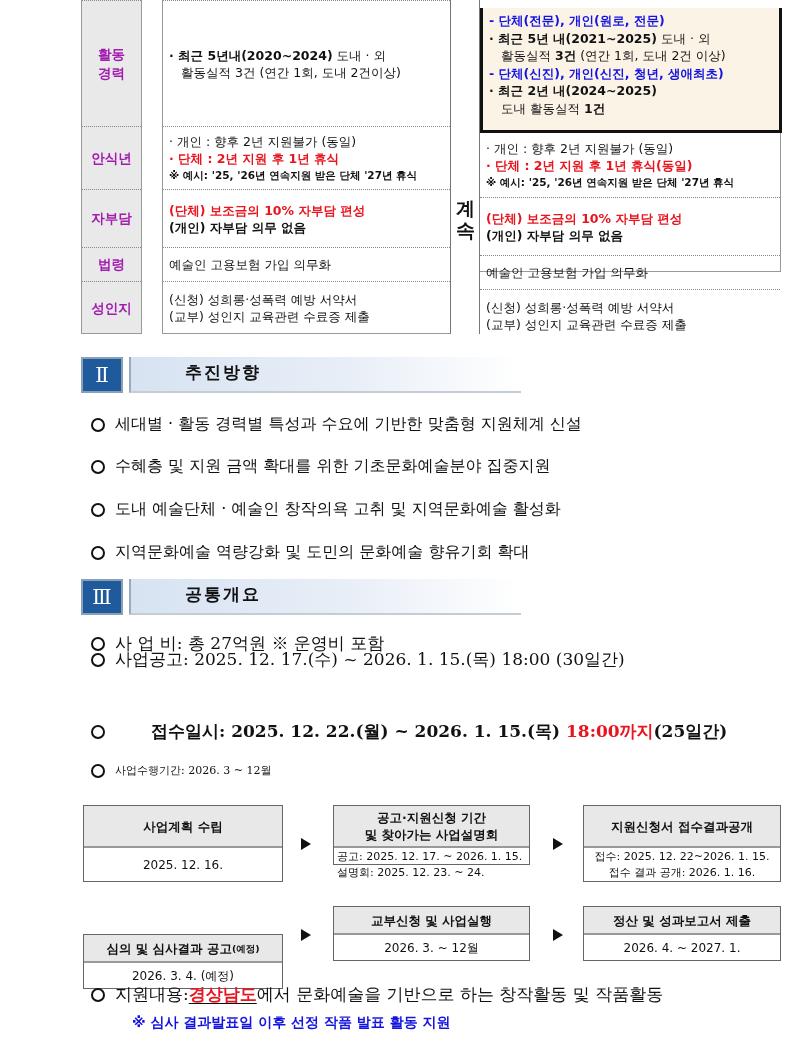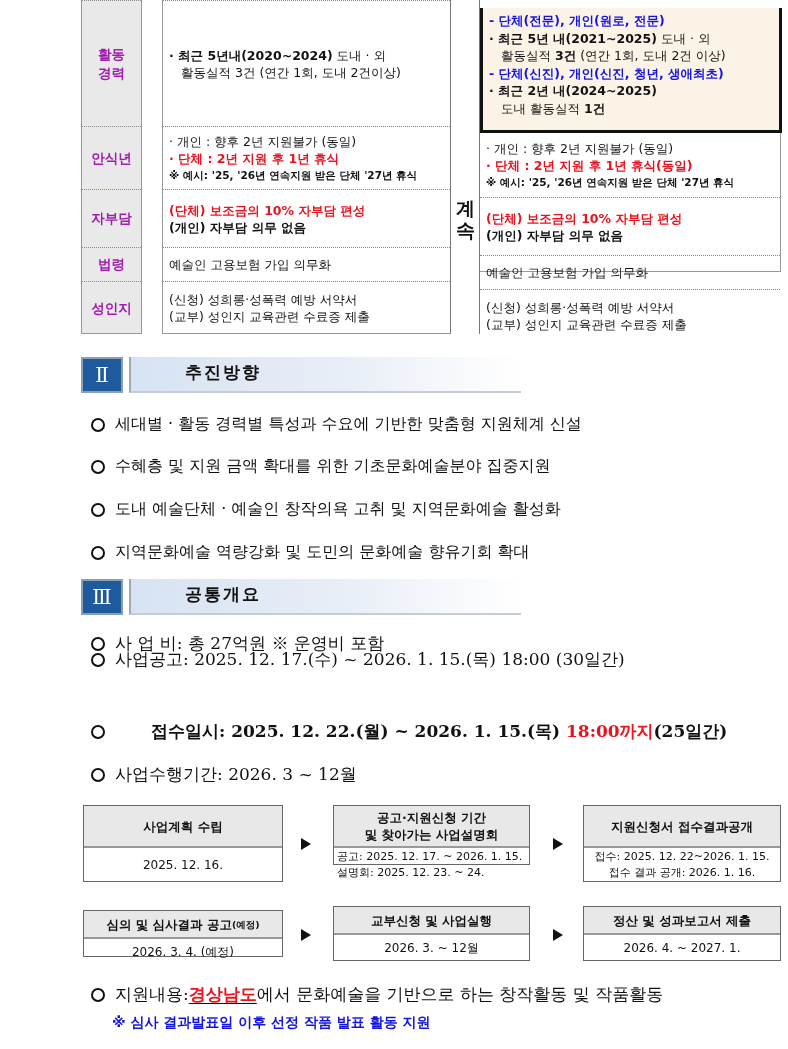--- a/index.html
+++ b/index.html
@@ -46,21 +46,21 @@
   .underline { text-underline-offset: 4px; margin-left: 36px; }
   .red-normal { color: #e8141e; }
   .red-under { color: #e8141e; font-weight: bold; text-decoration: underline; text-underline-offset: 3px; text-decoration-color: #111; }
 
   
   .pbox { position: absolute; border: 1px solid #666; background: #fff; }
   .pbox .ph { background: #e8e8e8; border-bottom: 2px solid #999; text-align: center; font-weight: bold; font-size: 12.5px; display: flex; align-items: center; justify-content: center; line-height: 17px; }
   .pbox .pb { text-align: center; font-size: 12px; display: flex; flex-direction: column; align-items: center; justify-content: center; line-height: 16px; }
   .arrow { position: absolute; width: 0; height: 0; border-top: 6px solid transparent; border-bottom: 6px solid transparent; border-left: 10px solid #111; }
 
-  .note { position: absolute; left: 112px; top: 1014px; font-size: 14px; color: #1414e0; font-weight: bold; }
+  .note { position: absolute; left: 132px; top: 1014px; font-size: 14px; color: #1414e0; font-weight: bold; }
 </style>
 </head>
 <body>
 
 <div class="tbl">
 
   <div class="col-label">
     <div class="row r1">
         <div class="cell" style="white-space:pre-line">활동
 경력</div>
@@ -192,21 +192,21 @@
   </div>
 <div class="bullet" style="top:648px;font-size:17px">
     <span class="o"></span>
     <span>사업공고: 2025. 12. 17.(수) ~ 2026. 1. 15.(목) 18:00 (30일간)</span>
   </div>
 <div class="bullet" style="top:720px;font-size:17px;font-weight:bold">
     <span class="o"></span>
     <span class="underline"><span>접수일시: 2025. 12. 22.(월) ~ 2026. 1. 15.(목) </span><span class="red-normal">18:00까지</span></span>
     <span> (25일간)</span>
   </div>
-<div class="bullet" style="top:763px;font-size:17px">
+<div class="bullet" style="top:763px;font-size:11px">
     <span class="o"></span>
     <span>사업수행기간: 2026. 3 ~ 12월</span>
   </div>
 
 <div class="pbox" style="left:83px;top:805px;width:200px;height:77px">
   <div class="ph" style="height:42px">사업계획 수립</div>
   <div class="pb" style="height:33px">
       <span>2025. 12. 16.</span>
     </div>
 </div>
@@ -221,21 +221,21 @@
 </div>
 <div class="arrow" style="left:553px;top:838px"></div>
 <div class="pbox" style="left:583px;top:805px;width:198px;height:77px">
   <div class="ph" style="height:42px">지원신청서 접수결과공개</div>
   <div class="pb" style="height:33px;font-size:11px">
     <span>접수: 2025. 12. 22~2026. 1. 15.</span>
     <span>접수 결과 공개: 2026. 1. 16.</span>
   </div>
 </div>
 
-<div class="pbox" style="left:83px;top:910px;width:200px;height:47px">
+<div class="pbox" style="left:83px;top:934px;width:200px;height:55px">
   <div class="ph" style="height:28px">
       <span>심의 및 심사결과 공고</span>
       <span style="font-size:9.5px">(예정)</span>
     </div>
   <div class="pb" style="height:25px">
       <span>2026. 3. 4. (예정)</span>
     </div>
 </div>
 <div class="arrow" style="left:301px;top:929px"></div>
 <div class="pbox" style="left:333px;top:906px;width:197px;height:55px">

